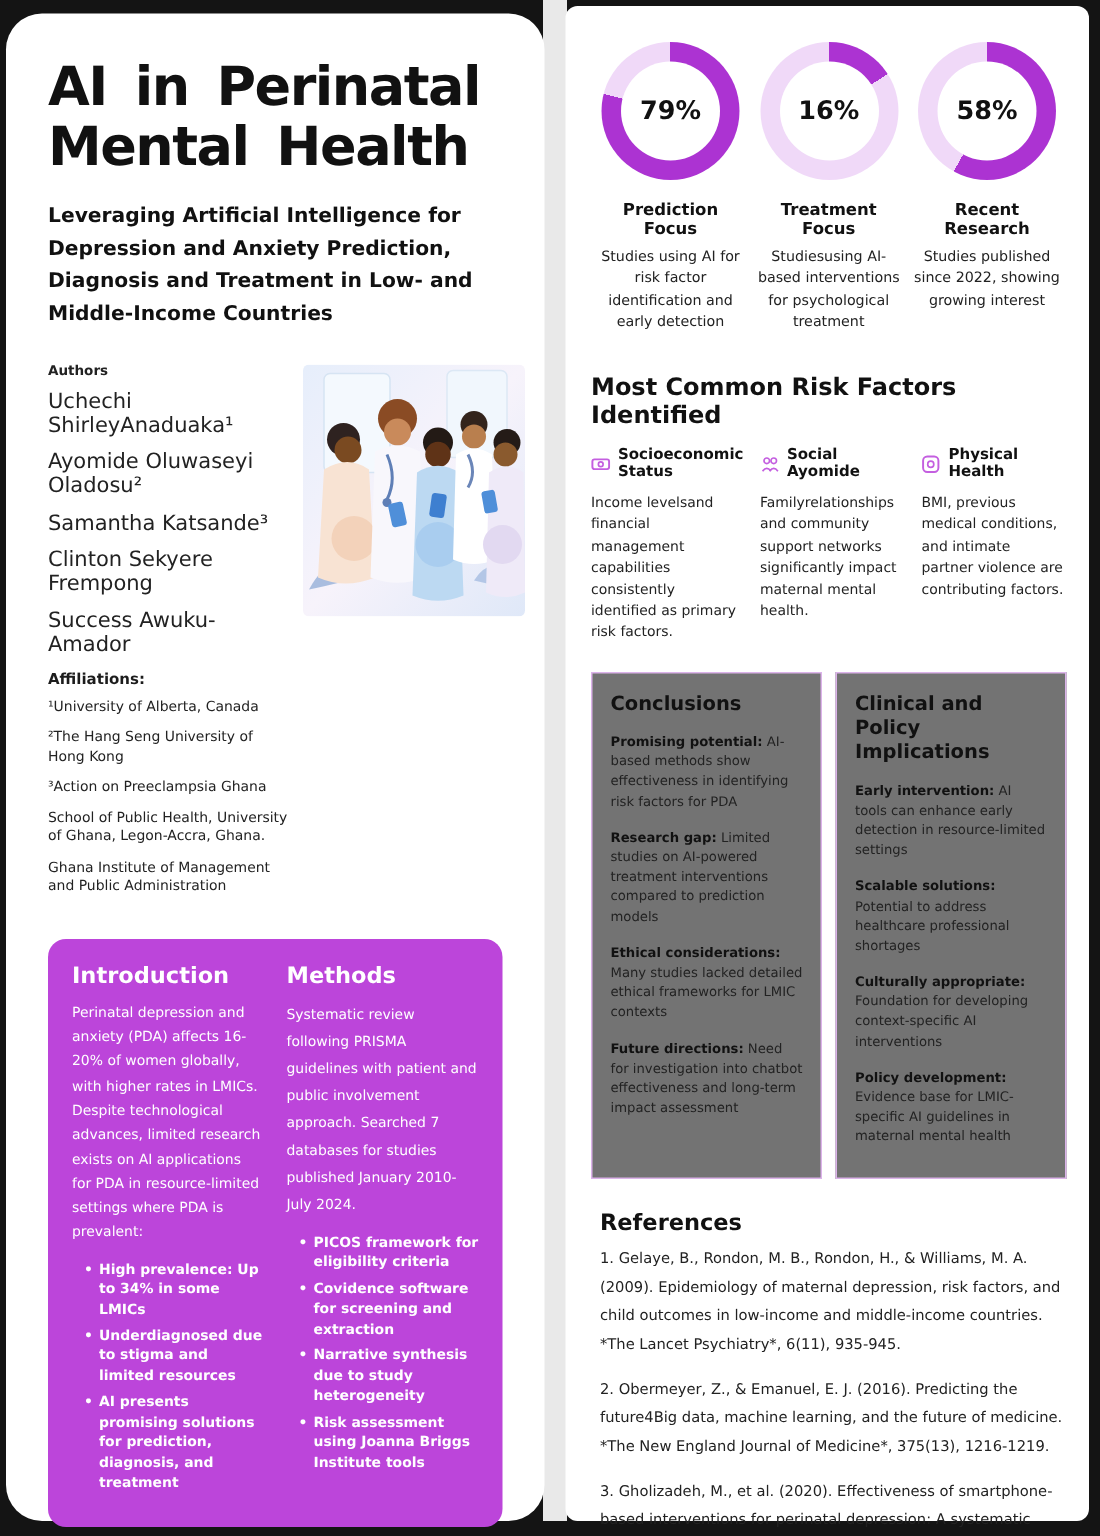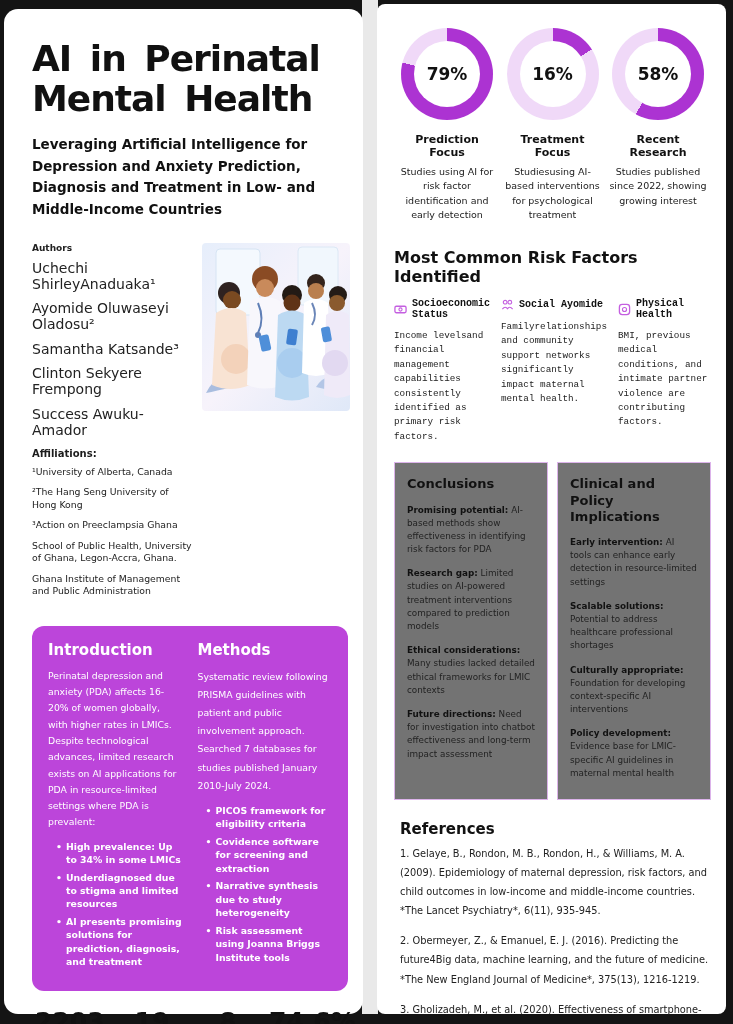--- a/index.html
+++ b/index.html
@@ -4,21 +4,21 @@
 <style>
   * { margin:0; padding:0; box-sizing:border-box; }
   html,body { width:733px; height:1024px; }
   body {
     background:#141414;
     font-family:"DejaVu Sans", "Liberation Sans", sans-serif;
     position:relative; overflow:hidden; color:#1c1c1c;
   }
   .gap-strip { position:absolute; left:362px; top:0; width:16px; height:1014px; background:#e9e9e9; }
   .panel { position:absolute; background:#ffffff; z-index:1; }
-  .panel-left  { left:4px;  top:9px; width:359px; height:1005px; border-radius:14px; padding:30px 15px 16px 28px; }
+  .panel-left  { left:4px;  top:9px; width:359px; height:1005px; border-radius:24px; padding:30px 28px 16px 28px; }
   .panel-right { left:377px; top:4px; width:349px; height:1010px; border-radius:8px; padding:24px 15px 14px 17px; }
 
   
   .poster-title { font-size:36px; font-weight:800; letter-spacing:-1px; word-spacing:7px; line-height:1.1; color:#111; }
   .poster-subtitle { margin-top:16px; font-size:13.5px; font-weight:700; line-height:1.6; color:#111; }
   .byline-row { display:flex; margin-top:22px; gap:10px; }
   .byline-col { width:160px; flex:none; }
   .mini-label { font-size:9px; font-weight:700; margin-bottom:7px; color:#222; }
   .author-name { font-size:14px; margin-bottom:8.5px; color:#222; }
   .affil-label { font-size:10px; font-weight:700; margin:10px 0 7px; }
@@ -52,21 +52,21 @@
   .donut-col { width:102px; text-align:center; }
   .donut { width:92px; height:92px; border-radius:50%; margin:0 auto; position:relative; }
   .donut::after { content:""; position:absolute; inset:13px; background:#fff; border-radius:50%; }
   .donut-pct { position:absolute; inset:0; display:flex; align-items:center; justify-content:center;
                font-size:17px; font-weight:800; color:#111; z-index:2; }
   .donut-label { font-size:11px; font-weight:700; margin-top:13px; color:#111; }
   .donut-desc { font-size:9.5px; line-height:1.5; margin-top:6px; color:#222; }
 
   .risk-title { font-size:16px; font-weight:800; margin-top:26px; color:#111; }
   .risk-row { display:flex; gap:11px; margin-top:12px; }
-  .risk-col { flex:1;font-family:Liberation Mono, monospace; }
+  .risk-col { flex:1; }
   .risk-head { display:flex; align-items:center; gap:5px; }
   .risk-icon { color:#c45fe0; flex:none; display:flex; }
   .risk-name { font-size:10px; font-weight:700; color:#111; }
   .risk-body { font-size:9.3px; line-height:1.55; margin-top:9px; color:#222; }
 
   .boxes-row { display:flex; gap:9px; margin-top:18px; }
   .info-box { flex:1; border:1.5px solid #dcb3ea; border-radius:0; padding:13px 12px 8px; background:#737373; }
   .info-box-title { font-size:13px; font-weight:800; line-height:1.25; margin-bottom:11px; color:#111; }
   .info-par { font-size:8.8px; line-height:1.5; margin-bottom:11px; color:#222; }
   .info-par b { font-weight:700; color:#111; }

